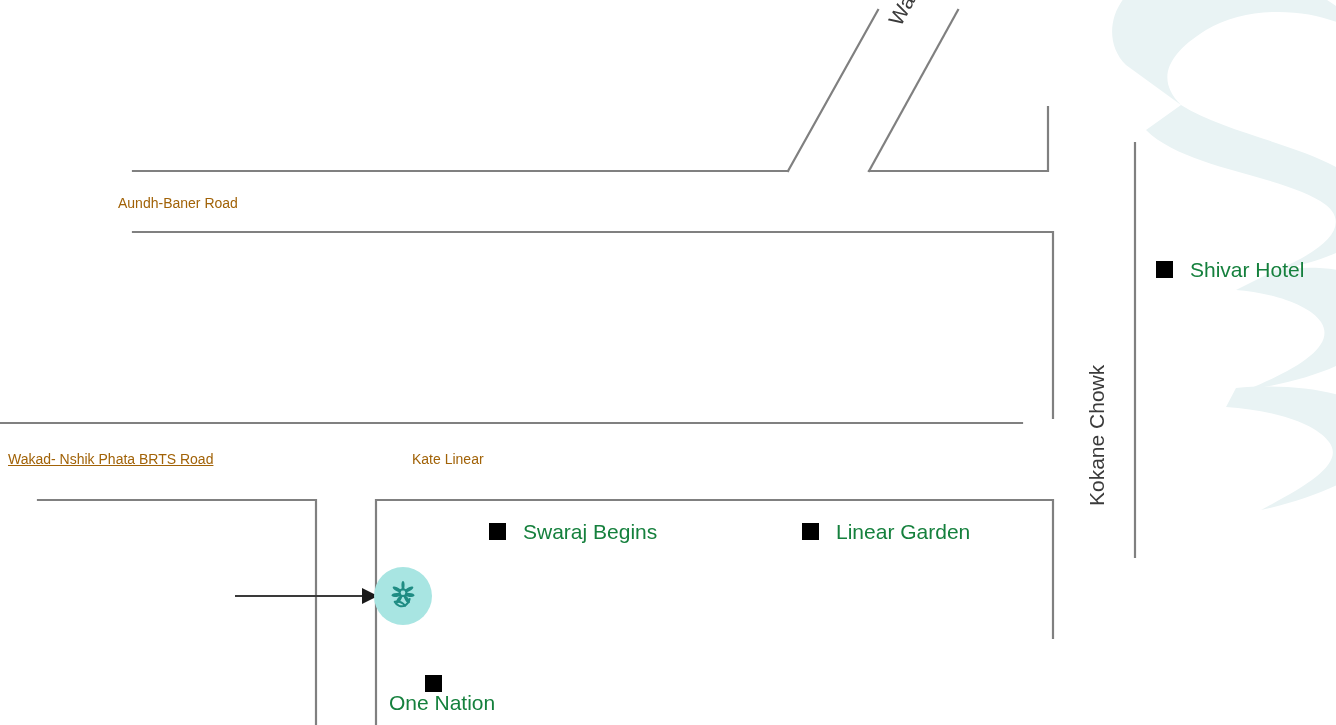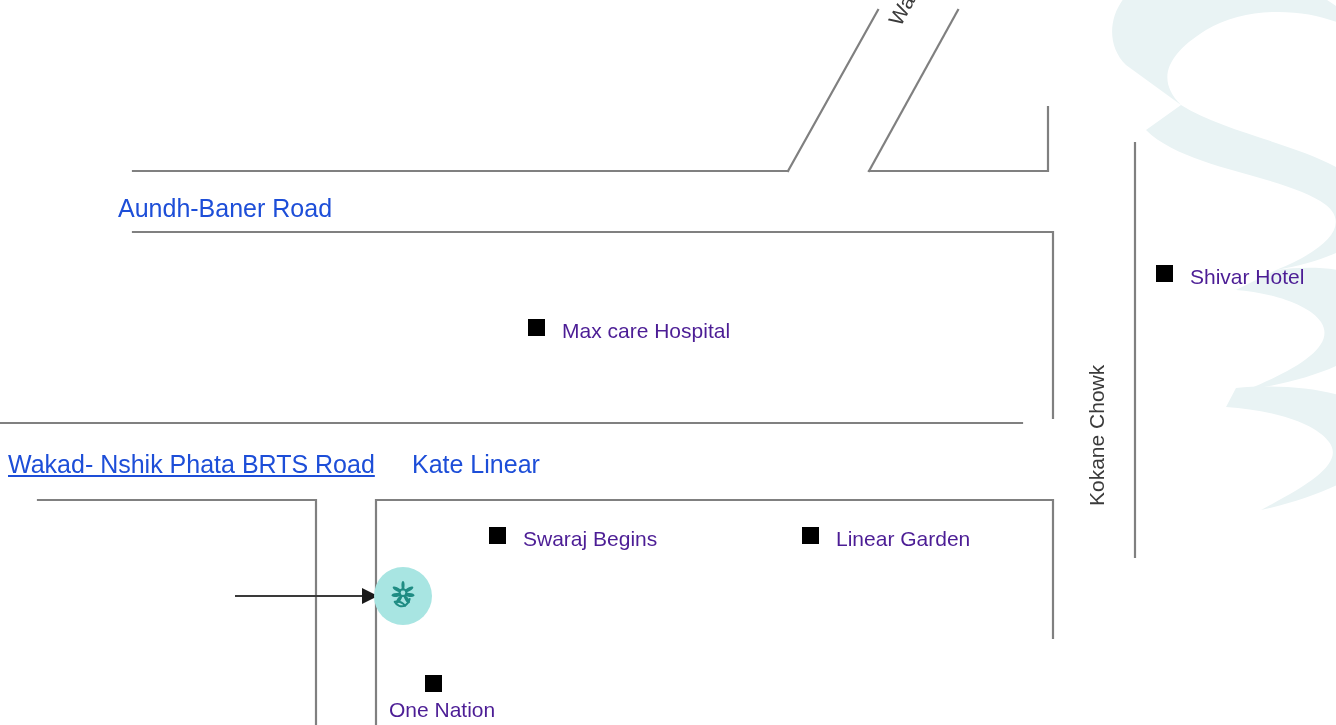--- a/index.html
+++ b/index.html
@@ -21,39 +21,38 @@
   }
   #map-svg {
     position: absolute;
     left: 0;
     top: 0;
     width: 1336px;
     height: 725px;
   }
   .map-label {
     position: absolute;
-    color: #1d4ed8;
-    font-family: "Liberation Sans", sans-serif;
-    font-size: 25px;
+    color: #a16207;
+    font-family: "Liberation Sans", sans-serif;
+    font-size: 14px;
     white-space: nowrap;
     line-height: 1;
   }
   .poi {
     position: absolute;
     display: flex;
     align-items: center;
     white-space: nowrap;
     line-height: 1;
   }
   .poi .poi-label {
-    color: #4c1d95;
+    color: #15803d;
     font-family: "Liberation Sans", sans-serif;
     font-size: 21px;
     white-space: nowrap;
-    margin-top: 7px;
   }
   .poi-marker {
     width: 17px;
     height: 17px;
     background: #000000;
     flex: 0 0 auto;
     display: block;
   }
   .poi.left-marker .poi-marker { margin-right: 17px; }
   .poi.right-marker .poi-marker { margin-left: 17px; }
@@ -155,24 +154,20 @@
   <div class="map-label" style="left:118px; top:196px;">Aundh-Baner Road</div>
 
   <div class="rot-wakad" style="left:884px; top:18px; transform: rotate(-61deg);">Wakad</div>
 
   <div class="map-label" style="left:8px; top:452px;text-decoration:underline;">Wakad- Nshik Phata BRTS Road</div>
 
   <div class="map-label" style="left:412px; top:452px;">Kate Linear</div>
 
   <div class="rot-kokane" style="left:1085px; top:506px; transform: rotate(-90deg);">Kokane Chowk</div>
 
-  <div class="poi left-marker" style="left:528px; top:313px;">
-    <span class="poi-marker"></span>
-    <span class="poi-label">Max care Hospital</span>
-  </div>
 
 
   <div class="poi left-marker" style="left:1156px; top:259px;">
     <span class="poi-marker"></span>
     <span class="poi-label">Shivar Hotel</span>
   </div>
 
   <div class="poi left-marker" style="left:489px; top:521px;">
     <span class="poi-marker"></span>
     <span class="poi-label">Swaraj Begins</span>

